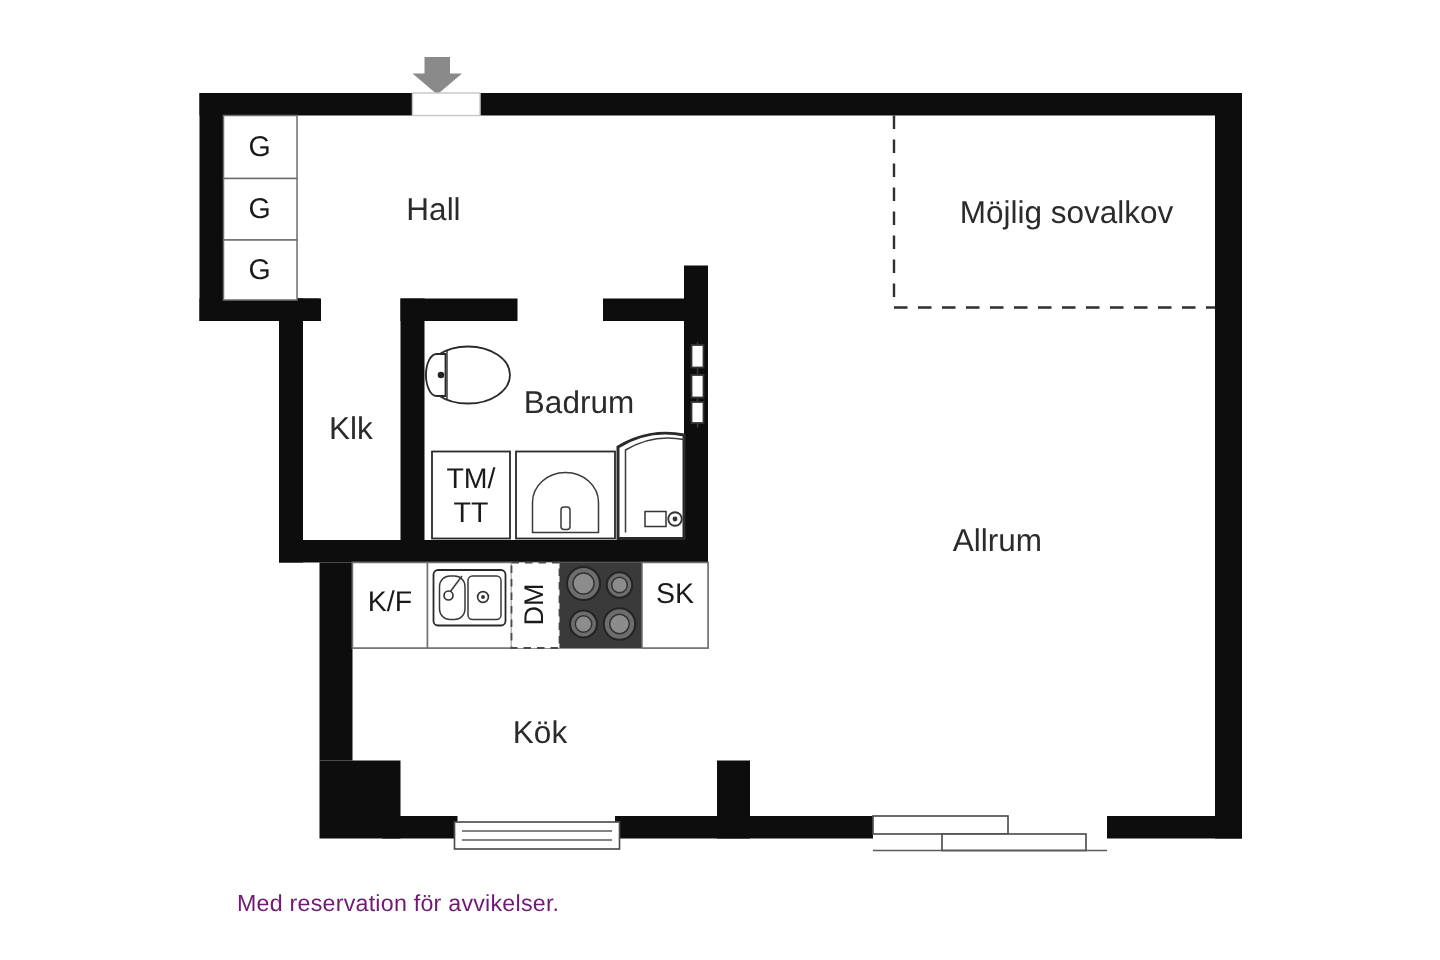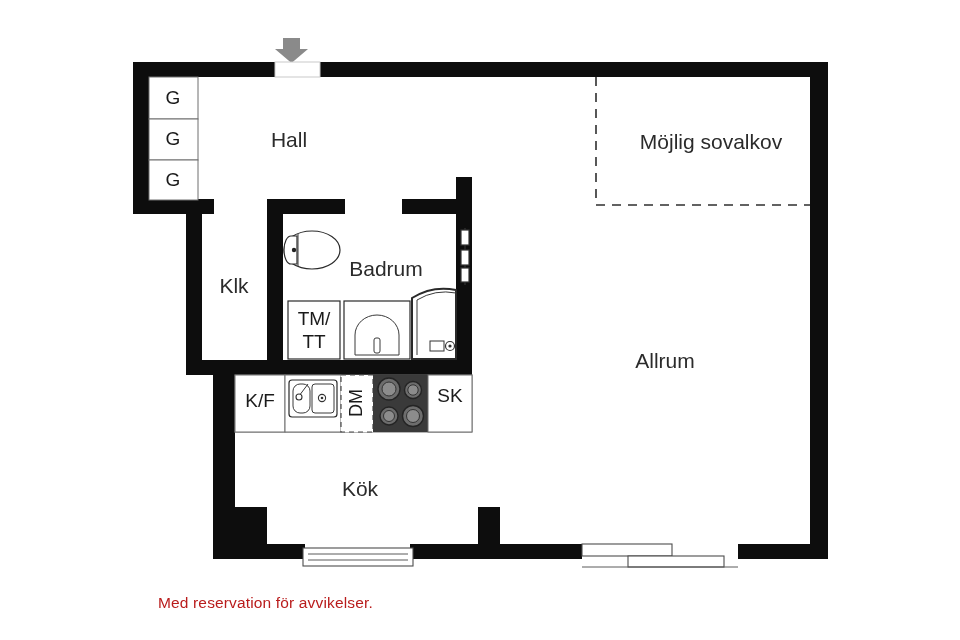--- a/index.html
+++ b/index.html
@@ -72,21 +72,21 @@
   .burner-inner { fill: #8c8c8c; stroke: #333; stroke-width: 1; }
   .entry-arrow { fill: #8a8a8a; }
   .window-frame { fill: #ffffff; stroke: #4d4d4d; stroke-width: 1.1; }
   .window-line { stroke: #5a5a5a; stroke-width: 1; fill: none; }
   .caption {
     position: absolute;
     left: 158px;
     top: 594px;
     font-family: "Liberation Sans", sans-serif;
     font-size: 15.5px;
-    color: #b91c1c;
+    color: #701a75;
     letter-spacing: 0.15px;
     white-space: nowrap;
   }
   .vert-text {
     font-family: "Liberation Sans", sans-serif;
     font-size: 18px;
     fill: #1a1a1a;
     text-anchor: middle;
     dominant-baseline: middle;
   }

